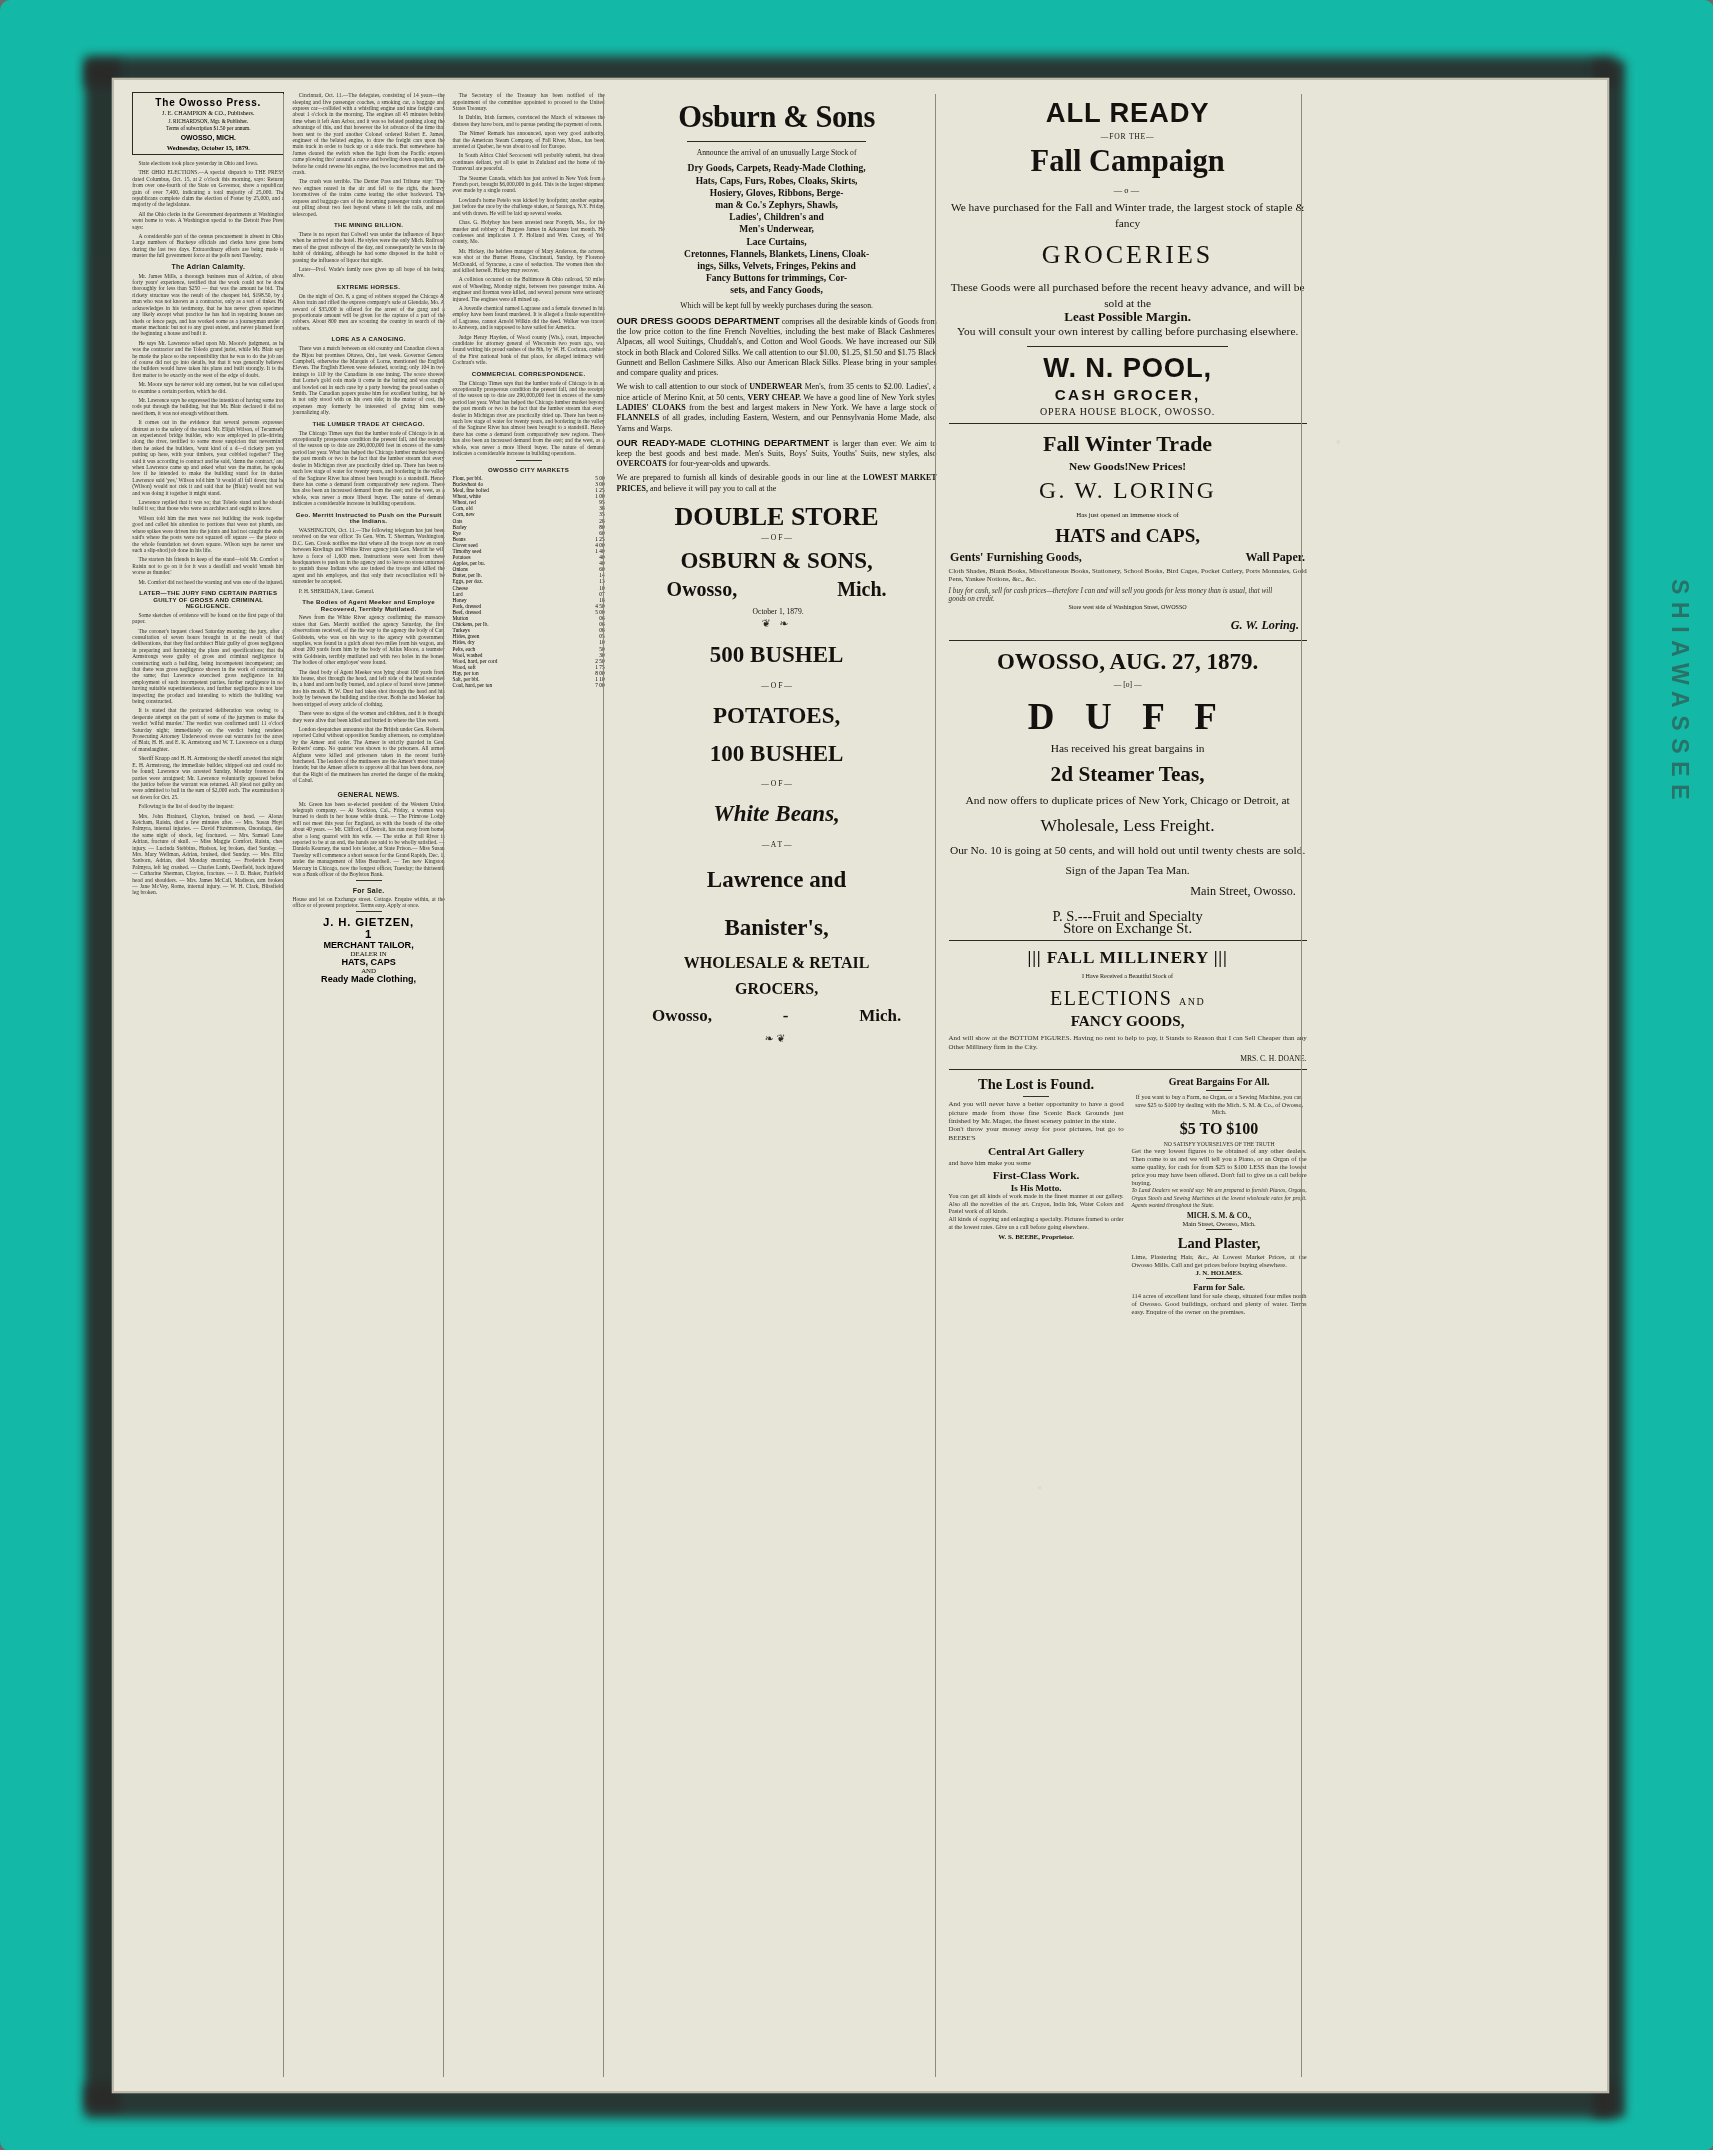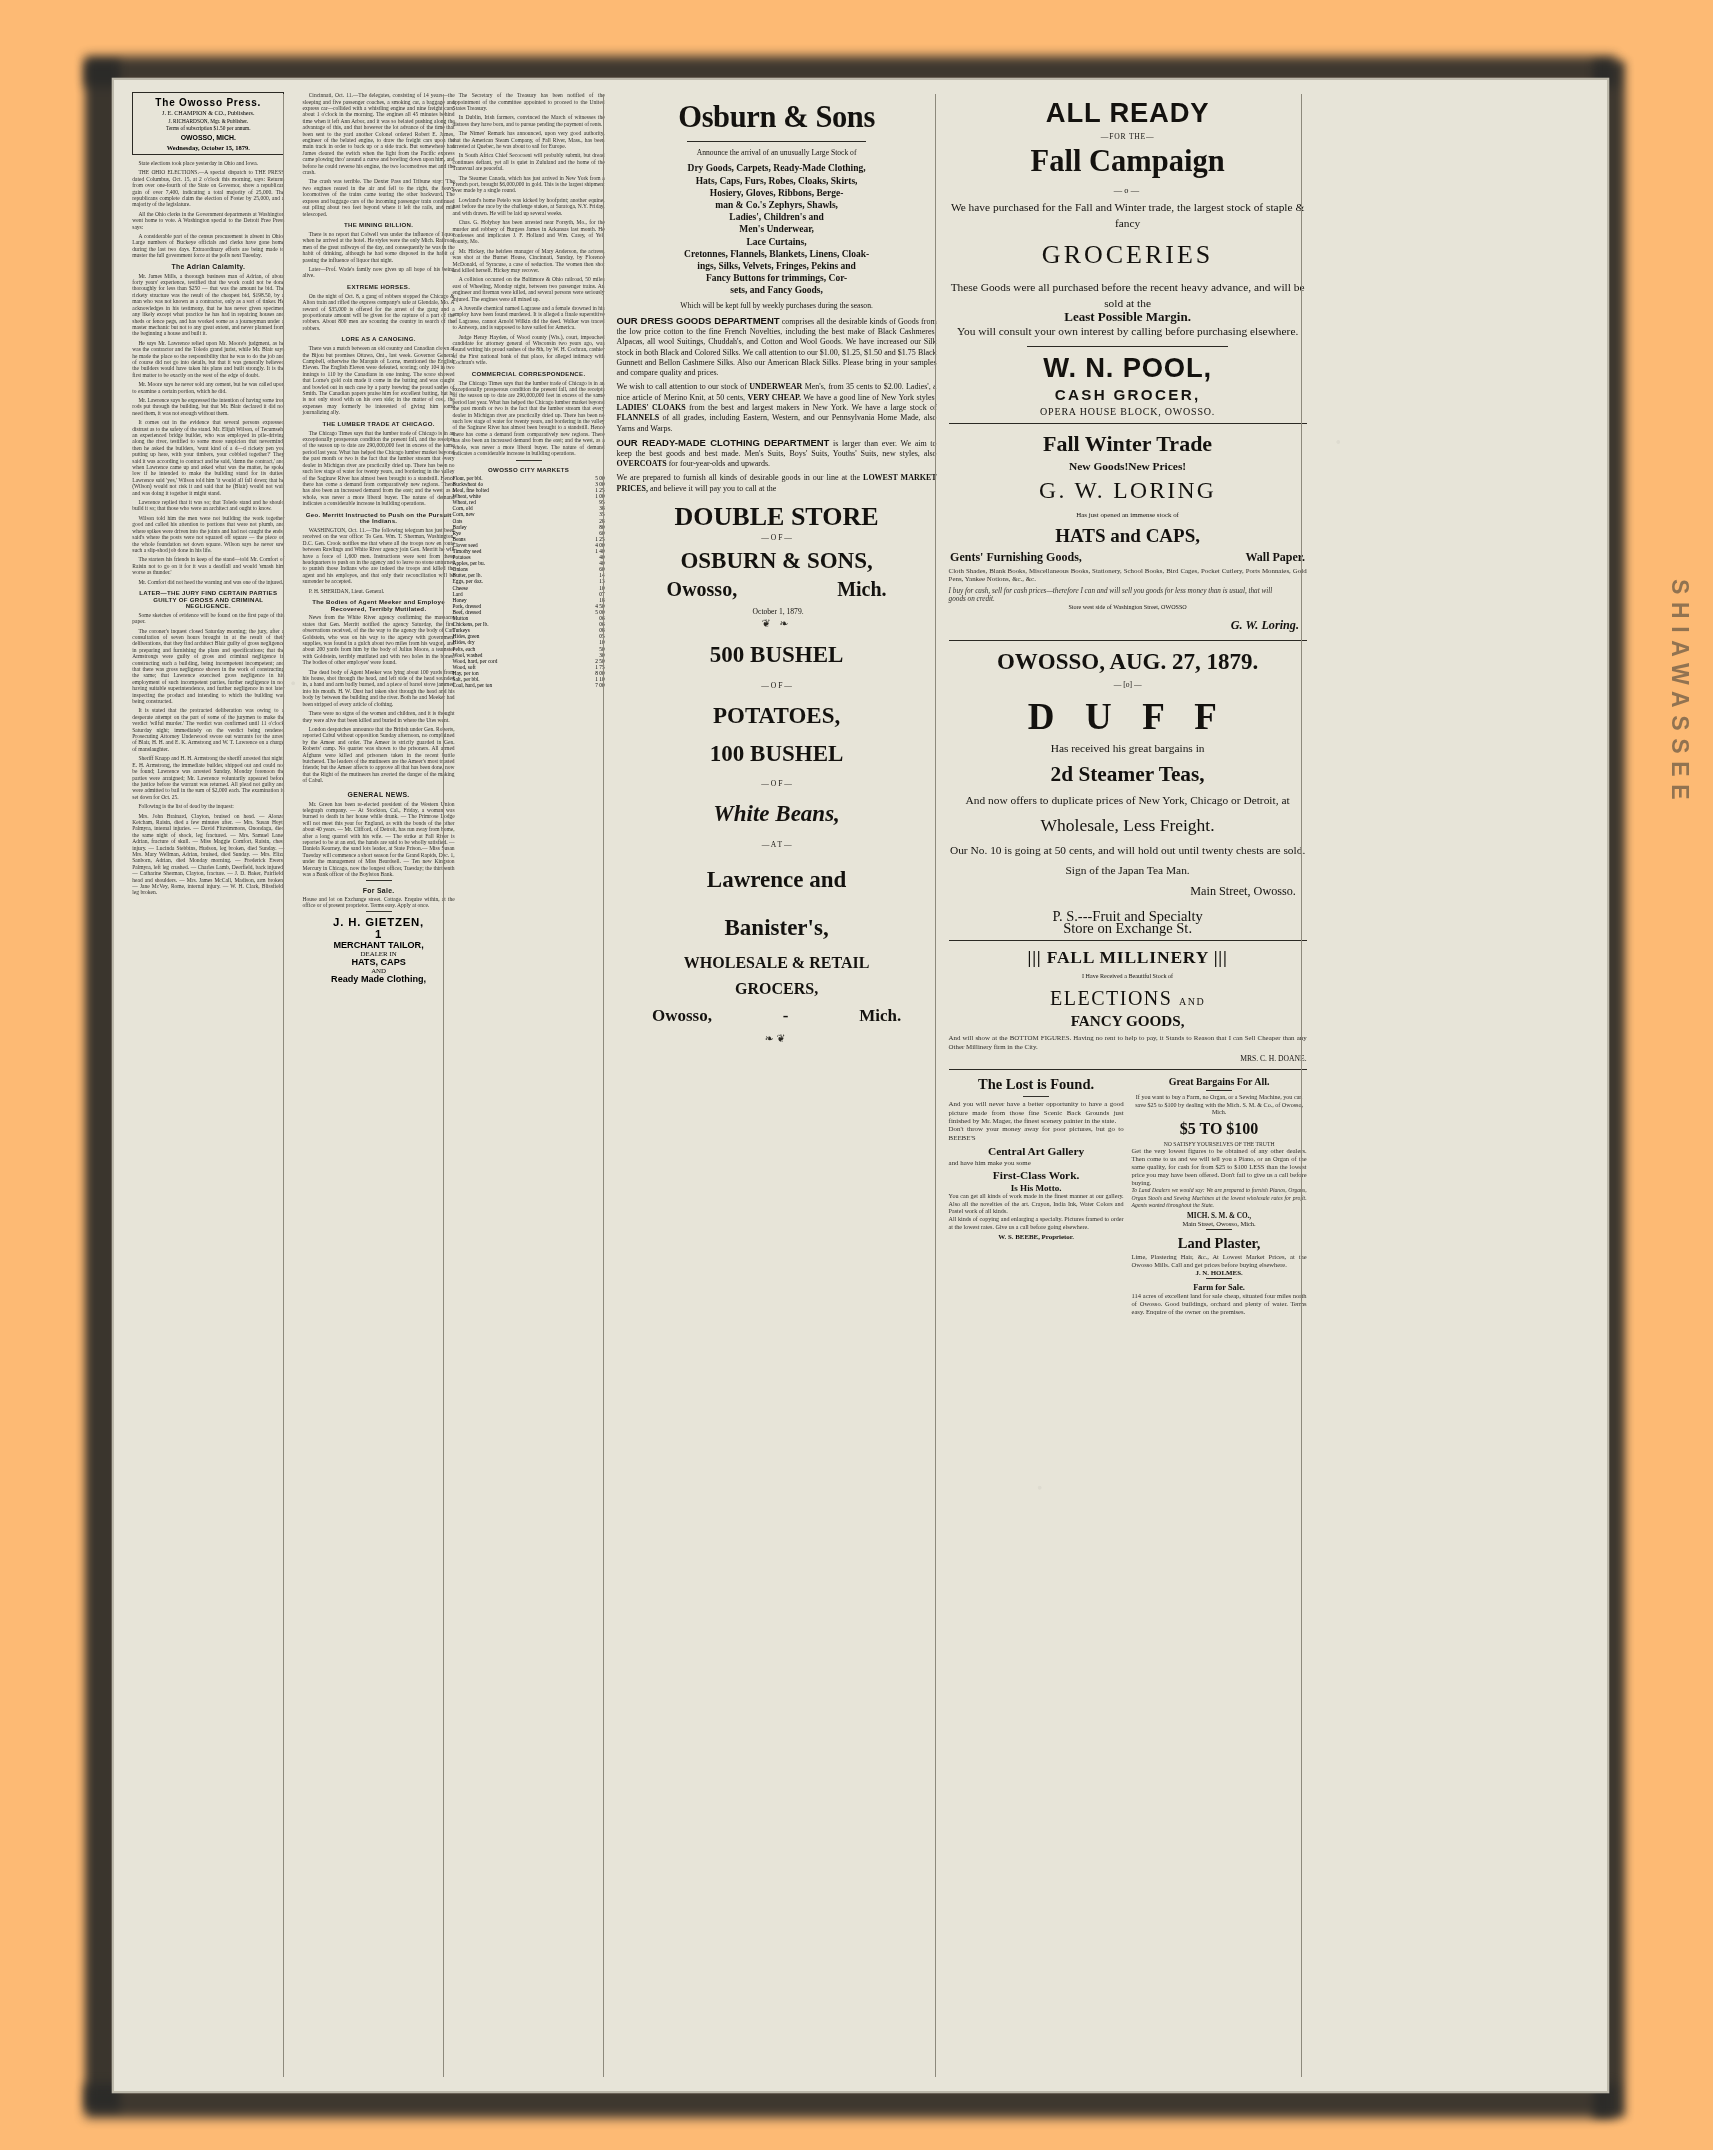--- a/index.html
+++ b/index.html
@@ -1,21 +1,22 @@
 <!DOCTYPE html>
 <html style="font-size:12.2px"><head>
 <meta charset="utf-8">
 <style>
   html,body{margin:0;padding:0;background:#6a6a68;}
   body{font-family:"Liberation Serif", serif;}
   #page{
     position:relative;
     width:1714px;height:2151px;
-    background:#fdba74;
+    background:#14b8a6;
     overflow:hidden;
+    border-radius:10px;
   }
   
   #paper{
     position:absolute;
     left:114px;top:80px;width:1493px;height:2011px;
     background:#e7e4d8;
     box-shadow:0 0 0 2.3px #bdb9ab;
   }
   .grain{
     position:absolute;inset:0;
@@ -160,21 +161,21 @@
         <p>The coroner's inquest closed Saturday morning; the jury, after a consultation of seven hours brought in at the result of their deliberations, that they find architect Blair guilty of gross negligence in preparing and furnishing the plans and specifications; that the Armstrongs were guilty of gross and criminal negligence in constructing such a building, being incompetent incompetent; and that there was gross negligence shown in the work of constructing the same; that Lawrence exercised gross negligence in his employment of such incompetent parties, further negligence in not having suitable superintendence, and further negligence in not later inspecting the product and intending to which the building was being constructed.</p>
         <p>It is stated that the protracted deliberation was owing to a desperate attempt on the part of some of the jurymen to make the verdict 'wilful murder.' The verdict was confirmed until 11 o'clock Saturday night; immediately on the verdict being rendered Prosecuting Attorney Underwood swore out warrants for the arrest of Blair, H. H. and E. K. Armstrong and W. T. Lawrence on a charge of manslaughter.</p>
         <p>Sheriff Knapp and H. H. Armstrong the sheriff arrested that night, E. H. Armstrong, the immediate builder, shipped out and could not be found; Lawrence was arrested Sunday, Monday forenoon the parties were arraigned; Mr. Lawrence voluntarily appeared before the justice before the warrant was returned. All plead not guilty and were admitted to bail in the sum of $2,000 each. The examination is set down for Oct. 25.</p>
         <p>Following is the list of dead by the inquest:</p>
         <p></p>
         <p>Mrs. John Brainard, Clayton, bruised on head. — Alonzo Ketcham, Raisin, died a few minutes after. — Mrs. Susan Hoyt, Palmyra, internal injuries. — David Fitzsimmons, Onondaga, died the same night of shock, leg fractured. — Mrs. Samuel Lane, Adrian, fracture of skull. — Miss Maggie Comfort, Raisin, chest injury. — Lucinda Stebbins, Hudson, leg broken, died Sunday. — Mrs. Mary Wellman, Adrian, bruised, died Sunday. — Mrs. Eliza Sanborn, Adrian, died Monday morning. — Frederick Ewers, Palmyra, left leg crushed. — Charles Lamb, Deerfield, back injured. — Catharine Sherman, Clayton, fracture. — J. D. Baker, Fairfield, head and shoulders. — Mrs. James McCall, Madison, arm broken. — Jane McVey, Rome, internal injury. — W. H. Clark, Blissfield, leg broken.</p>
       </div>
     </div>
     <div class="rule" style="left:169px;"></div>
 
-    <div class="col" style="left:184px;width:152px;padding:12.2px 4.6px;">
+    <div class="col" style="left:174px;width:152px;padding:12.2px 4.6px;">
       <div class="micro">
         <p>Cincinnati, Oct. 11.—The delegates, consisting of 14 years—the sleeping and five passenger coaches, a smoking car, a baggage and express car—collided with a whistling engine and nine freight cars, about 1 o'clock in the morning. The engines all 45 minutes behind time when it left Ann Arbor, and it was so belated pushing along the advantage of this, and that however the lot advance of the time that been sent to the yard another Colonel ordered Robert E. James, engineer of the belated engine, to draw the freight cars upon the main track in order to back up or a side track. But somewhere had James cleared the switch when the light from the Pacific express came plowing thro' around a curve and bowling down upon him, and before he could reverse his engine, the two locomotives met and the crash.</p>
         <p>The crash was terrible. The Dexter Pass and Tribune stay: 'The two engines reared in the air and fell to the right, the heavy locomotives of the trains came tearing the other backward. The express and baggage cars of the incoming passenger train continued out piling about two feet beyond where it left the rails, and mid telescoped.</p>
         <div class="chead sm">THE MINING BILLION.</div>
         <p>There is no report that Colwell was under the influence of liquor when he arrived at the hotel. He styles were the only Mich. Railroad men of the great railways of the day, and consequently he was in the habit of drinking, although he had some disposed in the habit of passing the influence of liquor that night.</p>
         <p>Later—Prof. Wade's family now gives up all hope of his being alive.</p>
         <div class="chead sm">EXTREME HORSES.</div>
         <p>On the night of Oct. 8, a gang of robbers stopped the Chicago &amp; Alton train and rifled the express company's safe at Glendale, Mo. A reward of $35,000 is offered for the arrest of the gang and a proportionate amount will be given for the capture of a part of the robbers. About 800 men are scouring the country in search of the robbers.</p>
         <div class="chead sm">LORE AS A CANOEING.</div>
         <p>There was a match between an old country and Canadian clown at the Bijou but promises Ottawa, Ont., last week. Governor General Campbell, otherwise the Marquis of Lorne, mentioned the English Eleven. The English Eleven were defeated, scoring; only 104 in two innings to 110 by the Canadians in one inning. The score showed that Lorne's gold coin made it come in the batting and was caught and bowled out in such case by a party brewing the proud sashes of Smith. The Canadian papers praise him for excellent batting, but he is not only stood with on his own side; in the matter of cost, the expenses may formerly be interested of giving him some journalizing ally.</p>

